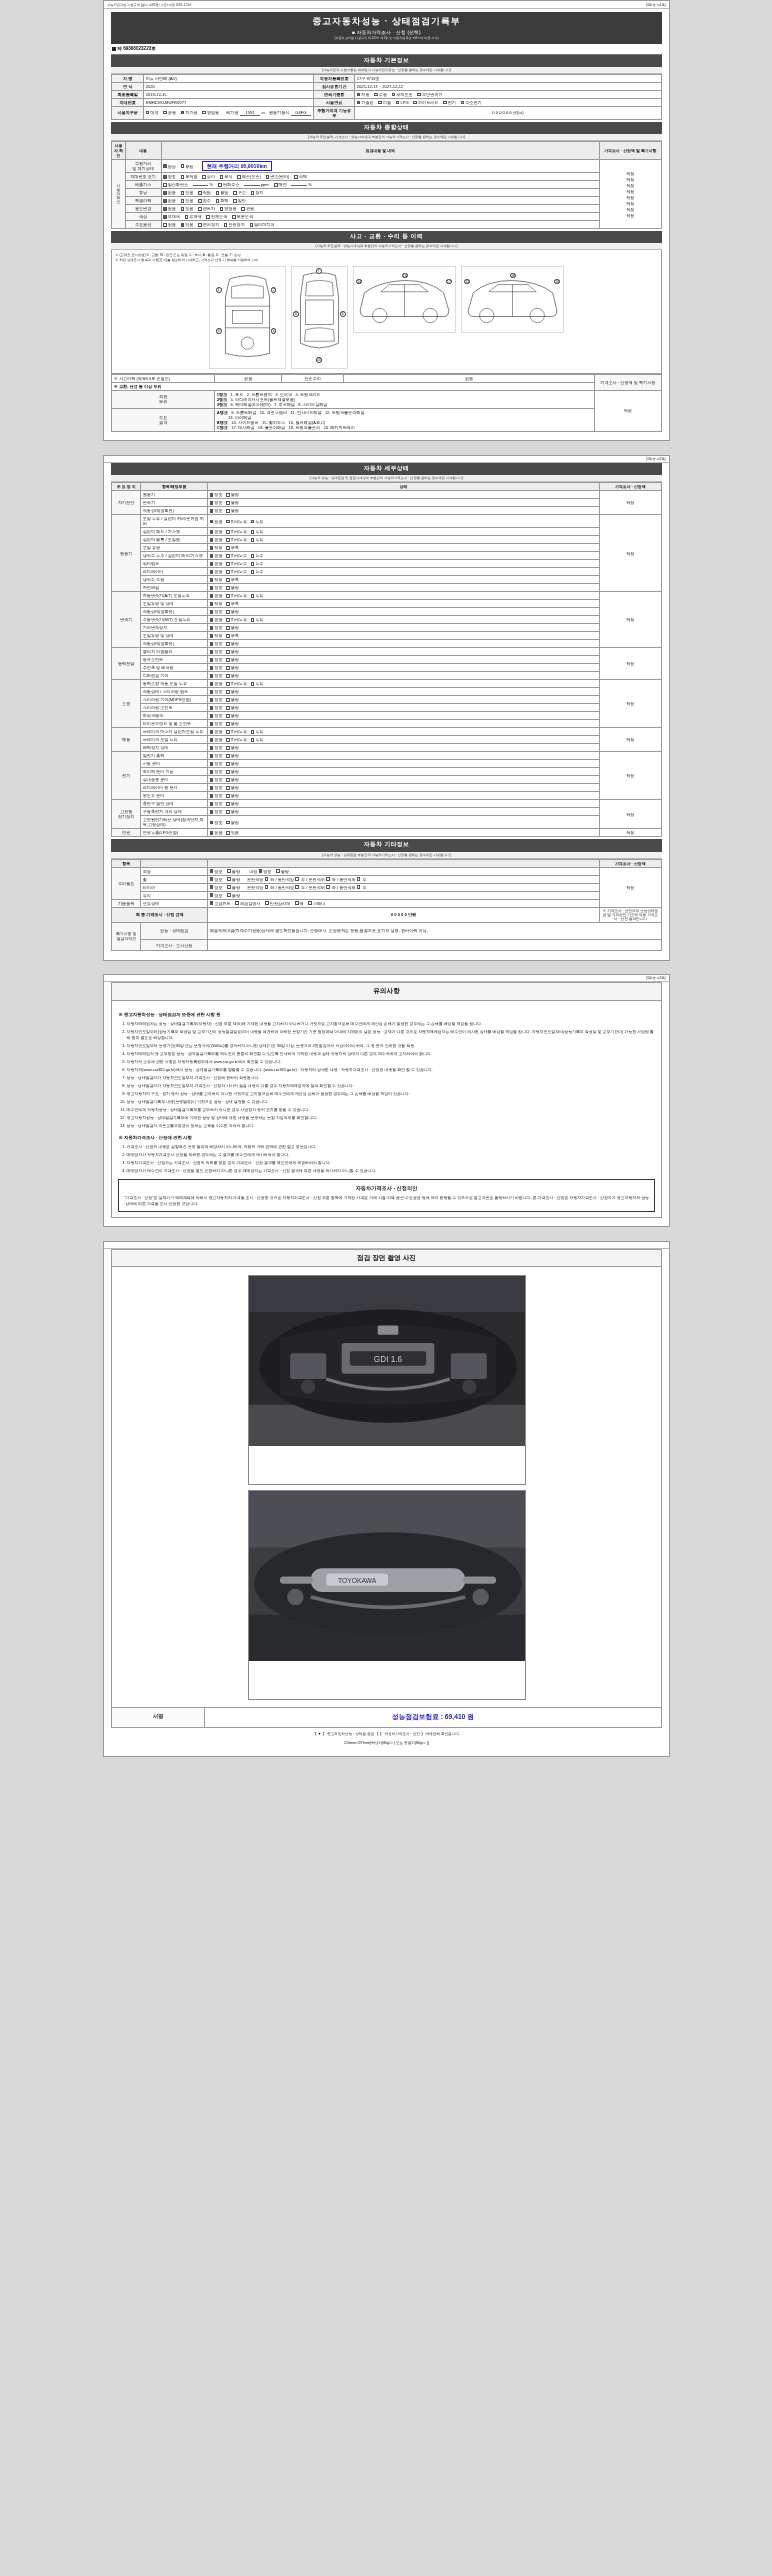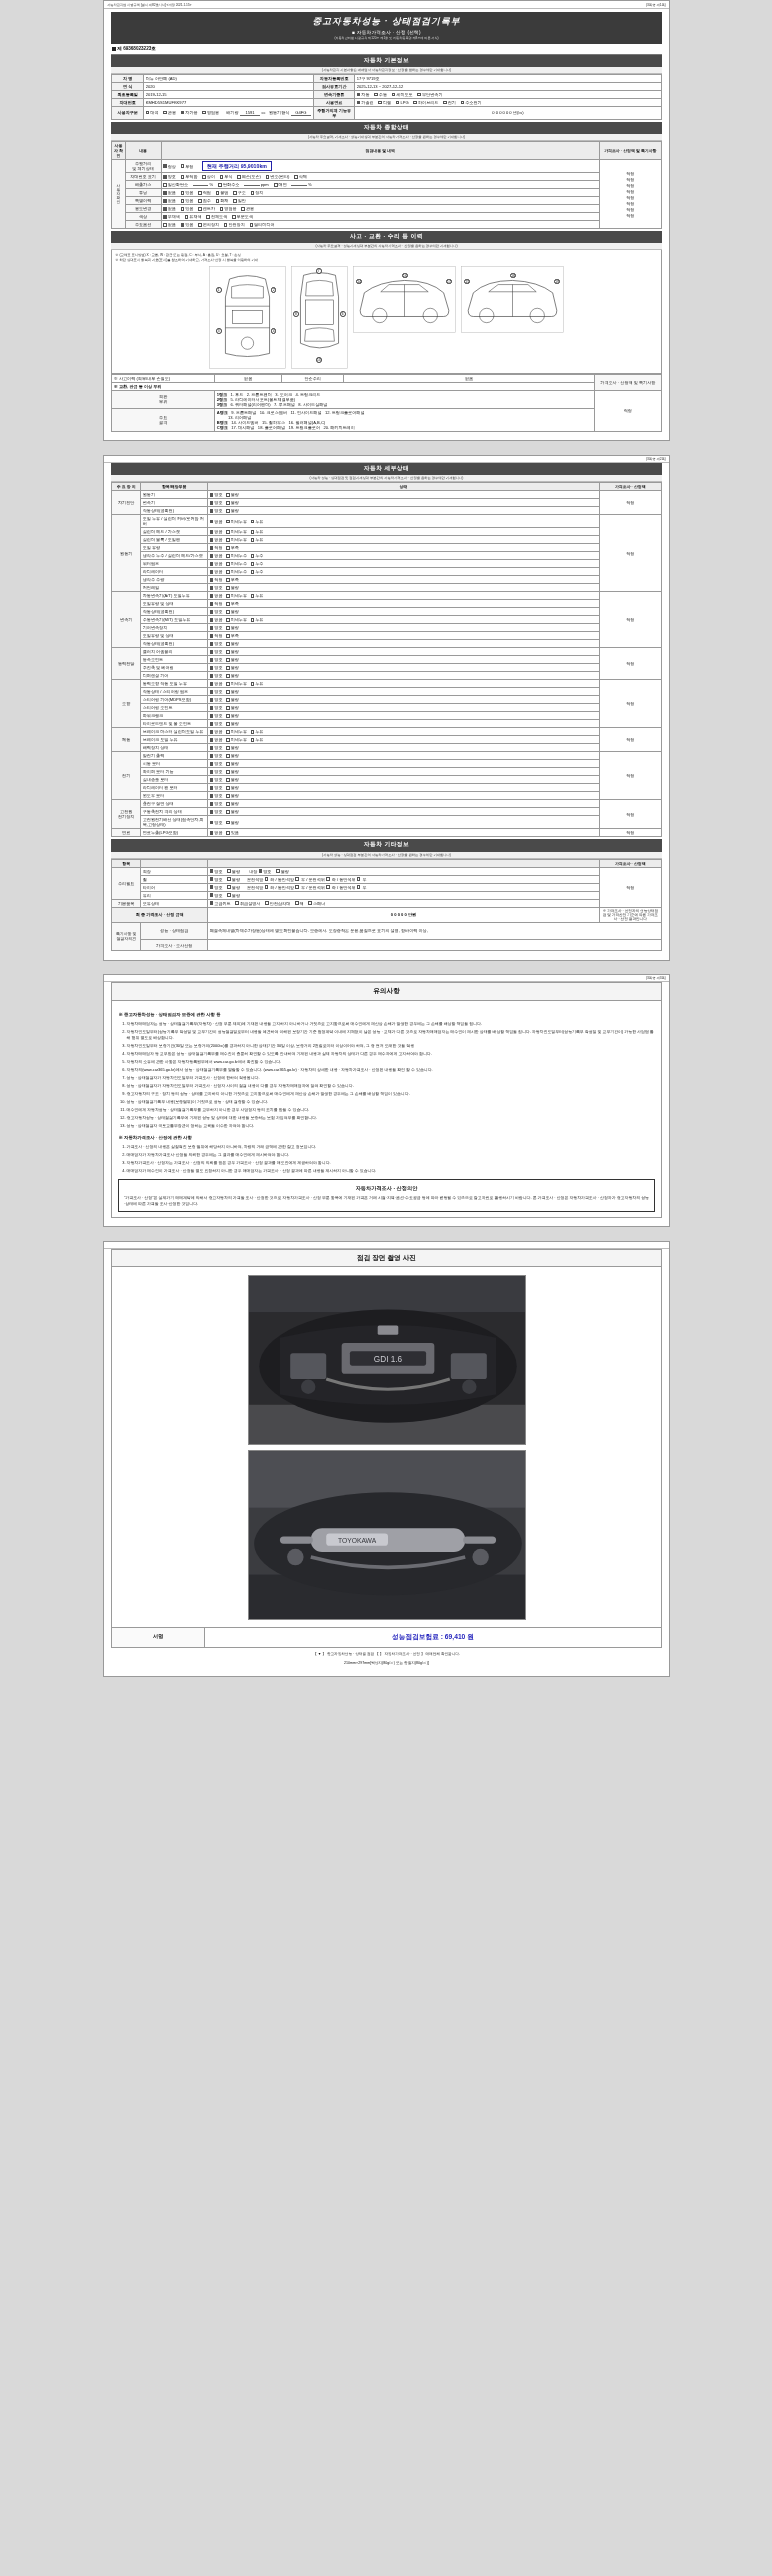--- a/index.html
+++ b/index.html
@@ -31,21 +31,21 @@
     font-size:3.3px; color:#333; border-bottom:0.5px solid #bbb;
     padding:1.5px 3.1px 1px 3.1px;
   }
   .microbar .left { letter-spacing:-0.1px; }
 
   
   .titlewrap {
     background:#3b3b3b; color:#fff; text-align:center;
     padding:4.1px 0 4.1px 0; margin-top:3.1px;
   }
-  .titlewrap .t1 { font-size:8.8px; font-weight:bold; letter-spacing:1px;font-style:italic; }
+  .titlewrap .t1 { font-size:8.8px; font-weight:bold; letter-spacing:1px; }
   .titlewrap .t2 { font-size:4.6px; margin-top:2.1px; letter-spacing:0.3px; }
   .titlewrap .t3 { font-size:3.1px; margin-top:1.5px; color:#ddd; }
 
   .docno {
     font-size:4.6px; font-weight:bold; padding:2.1px 1px 2.1px 1px;
     border-bottom:0.5px solid #777;
   }
   .docno .sq { display:inline-block; width:3.6px; height:3.6px; background:#222; margin-right:1.5px; vertical-align:-0.5px;}
 
   
@@ -99,21 +99,21 @@
   .notice-body { border:0.5px solid #9a9a9a; border-top:none; padding:5.2px 6.2px; font-size:3.9px; line-height:1.65; }
   .notice-body h4 { font-size:4.4px; margin:5.2px 0 2.6px 0; }
   .notice-body ol { margin:0 0 3.1px 0; padding-left:8.2px; }
   .notice-body li { margin-bottom:1.5px; }
   .boxnote { border:0.5px solid #333; padding:3.6px 4.6px; margin-top:5.2px; font-size:3.9px; line-height:1.6; }
   .boxnote .bt { text-align:center; font-weight:bold; font-size:5.2px; margin-bottom:2.6px; }
 
   
   .photo-head { text-align:center; font-size:6.7px; font-weight:bold; padding:3.6px 0; border:0.5px solid #9a9a9a; background:#f4f4f4;}
   .photo-wrap { border:0.5px solid #9a9a9a; border-top:none; padding:7.2px; display:flex; flex-direction:column; align-items:center; gap:5.2px;}
-  .photo { width:278px; height:170px; border:0.5px solid #888; position:relative; overflow:hidden; }
+  .photo { width:278px; height:210px; border:0.5px solid #888; position:relative; overflow:hidden; }
   .sign-row { display:flex; border:0.5px solid #9a9a9a; border-top:none; }
   .sign-row .c1 { width:93px; text-align:center; font-size:5.2px; font-weight:bold; padding:5.2px 0; border-right:0.5px solid #9a9a9a; background:#fafafa;}
   .sign-row .c2 { flex:1; text-align:center; padding:5.2px 0; font-size:6.7px; font-weight:bold; color:#1d1dbb; }
   .footnote { text-align:center; font-size:3.6px; padding:3.1px 5.2px 1px 5.2px; line-height:1.6; }
 </style>
 </head>
 <body>
 
 <div class="page">
   <div class="microbar">

